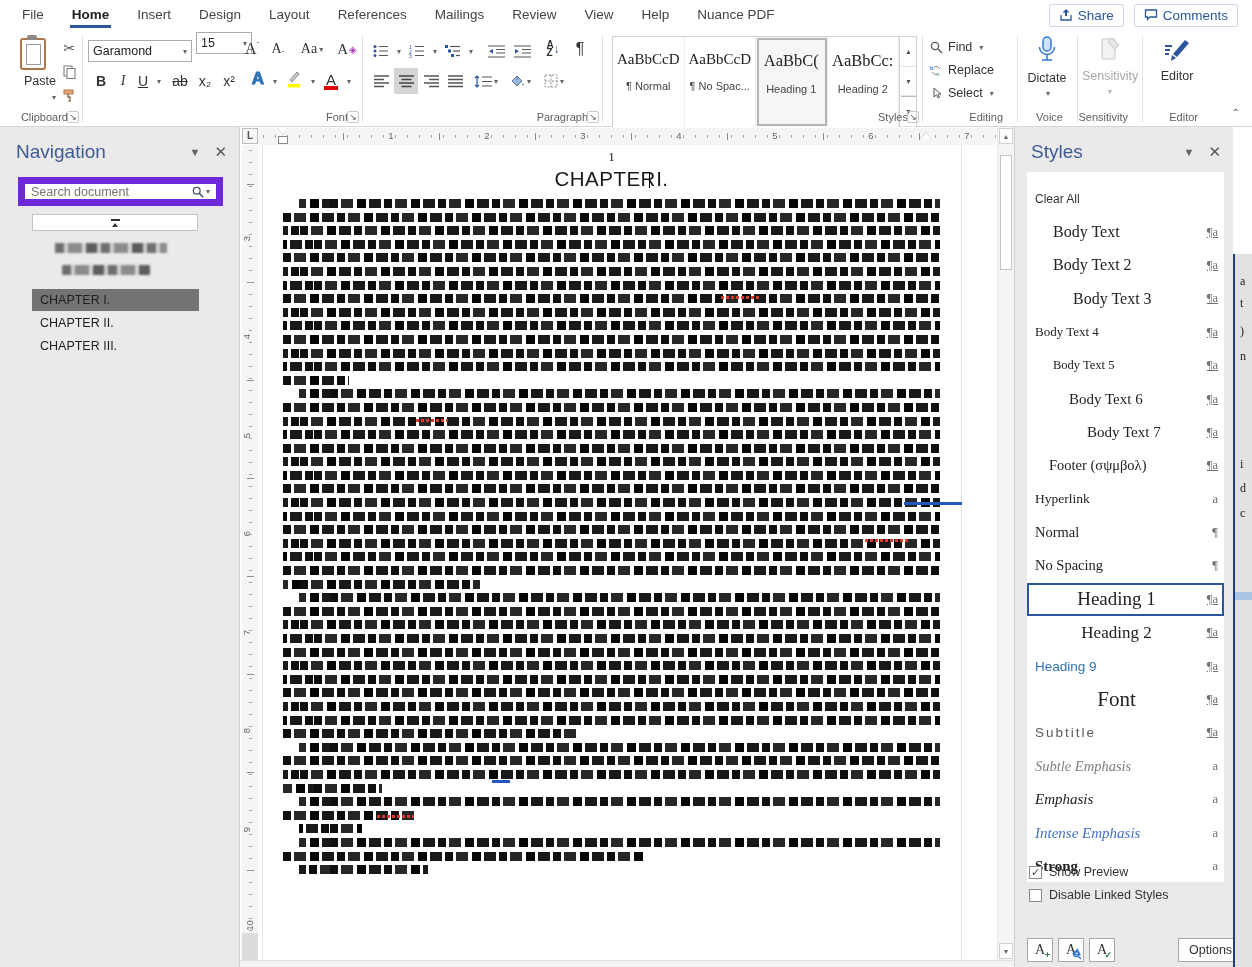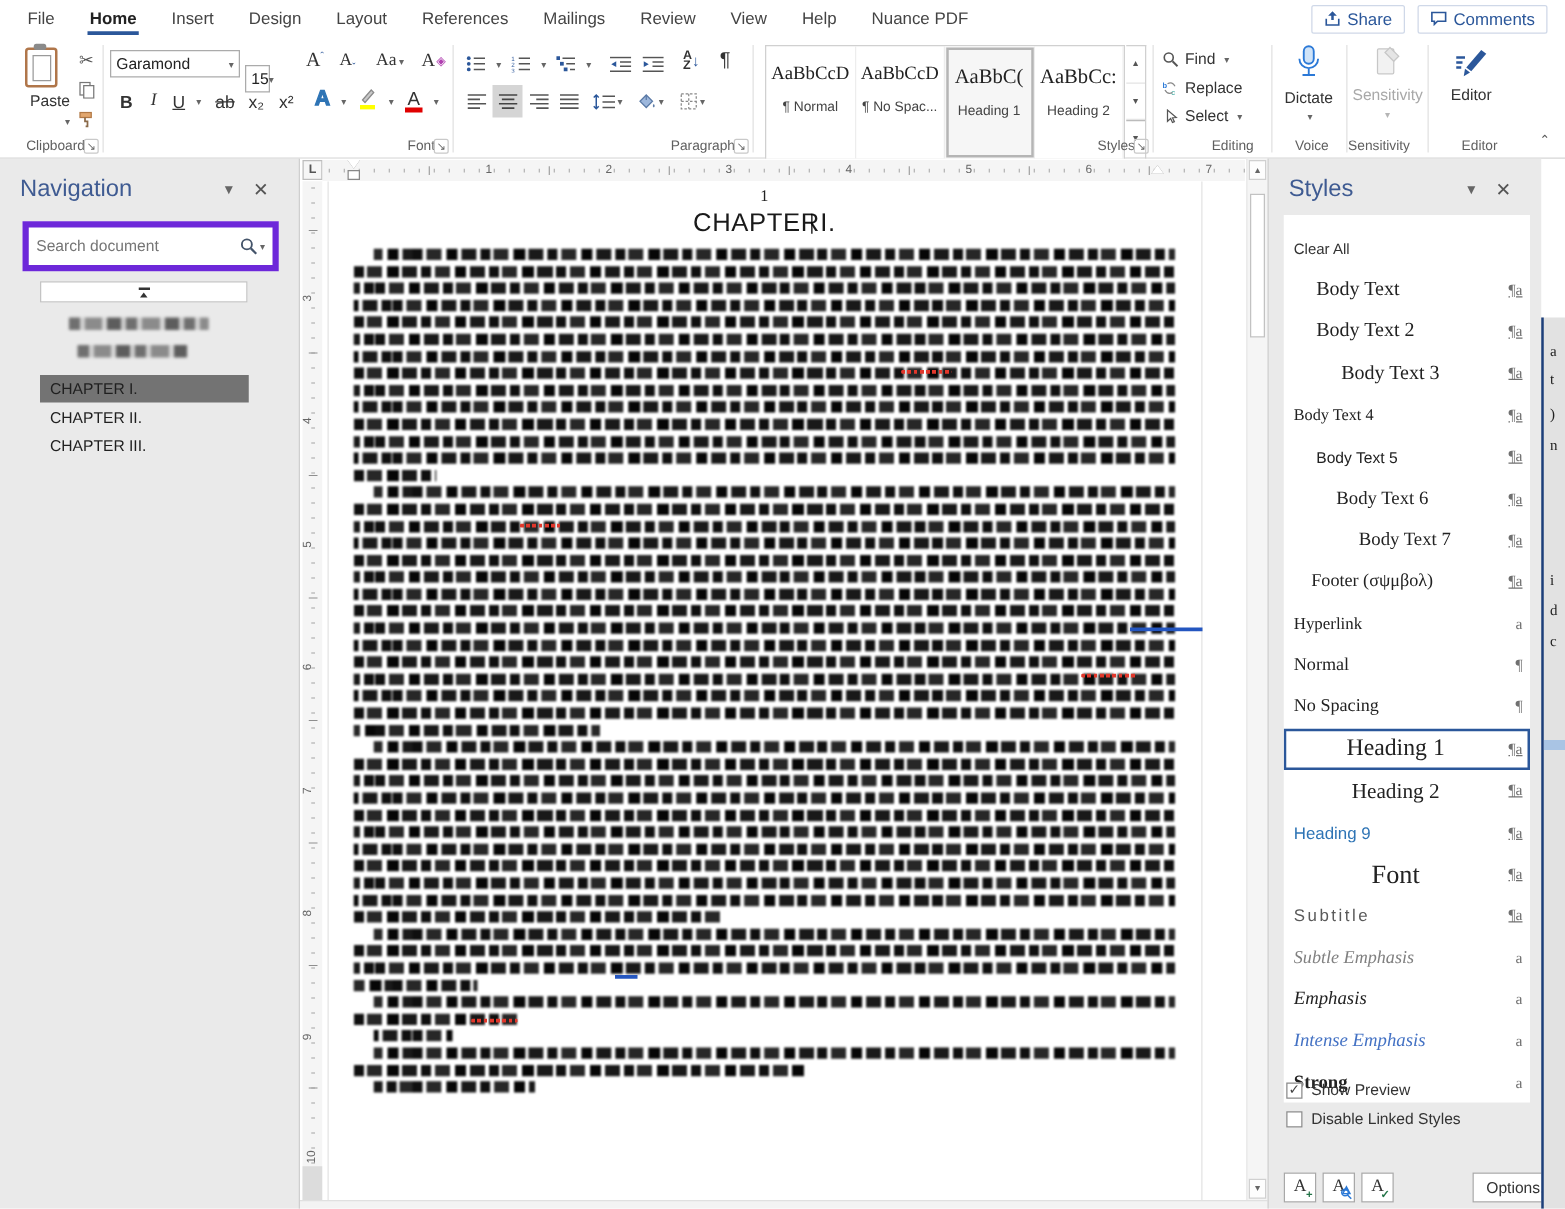--- a/index.html
+++ b/index.html
@@ -51,25 +51,25 @@
   .erow{position:absolute;left:8px;display:flex;align-items:center;gap:5px;font-size:12.5px;color:#333;white-space:nowrap}
   
   .bigbtn{position:absolute;top:6px;width:54px;text-align:center;font-size:12.5px;color:#333}
   .bigbtn .blbl{margin-top:5px}
   .bigbtn.disabled{color:#a8a8a8}
   .chev-up{position:absolute;right:12px;bottom:8px;font-size:10px;color:#555}
 
   
   .main{position:absolute;left:0;top:127px;right:0;bottom:0}
   .navpane{position:absolute;left:0;top:0;width:240px;bottom:0;background:#eaeaea;border-right:1px solid #cfcfcf}
-  .pane-h{display:flex;align-items:center;padding:14px 24px 8px 16px}
+  .pane-h{display:flex;align-items:center;padding:14px 12px 8px 16px}
   .pane-title{font-size:19px;color:#3f5b92;font-weight:400;flex:1}
   .pane-ico{color:#666;font-size:11px;margin-left:14px}
   .pane-x{color:#555;font-size:15px;margin-left:14px}
-  .searchbox{margin:6px 16px 0 18px;height:40px;background:#fff;border:5px solid #6d28d9;display:flex;align-items:center;padding:0 6px;font-size:12.5px;color:#666}
+  .searchbox{margin:6px 16px 0 18px;height:29px;background:#fff;border:7px solid #6d28d9;display:flex;align-items:center;padding:0 6px;font-size:12.5px;color:#666}
   .searchbox input{border:none;outline:none;flex:1;font-size:12.5px;color:#555;background:transparent}
   .navtabs{display:flex;margin:12px 16px 0 18px;border-bottom:1px solid #d2d2d2}
   .navtab{font-size:12.5px;color:#3c3c3c;padding:4px 10px 6px;position:relative;flex:0 0 auto;margin-right:8px}
   .navtab.active{color:#2b579a;font-weight:bold}
   .navtab.active::after{content:"";position:absolute;left:0;right:18px;bottom:-1px;height:3px;background:#2b579a}
   .scrolltop{margin:8px 0 0 32px;width:166px;height:17px;background:#fff;border:1px solid #c4c4c4;display:flex;align-items:center;justify-content:center}
   .scrolltop span{display:block;width:9px;height:7px;border-top:2px solid #333;position:relative}
   .scrolltop span::after{content:"";position:absolute;left:1px;top:2px;border-left:3.5px solid transparent;border-right:3.5px solid transparent;border-bottom:4px solid #333}
   .navlist{margin-top:6px}
   .redact{height:10px;border-radius:1px;background:repeating-linear-gradient(90deg,#6f6f6f 0 9px,#cfcfcf 9px 13px,#8b8b8b 13px 27px,#d6d6d6 27px 31px,#5d5d5d 31px 42px,#cccccc 42px 46px);filter:blur(1.1px);margin-bottom:12px}
@@ -113,21 +113,21 @@
   .slist{position:absolute;left:12px;right:9px;top:45px;height:710px;background:#fff;overflow:hidden;padding-top:10px}
   .sitem{height:33.4px;display:flex;align-items:center;padding:0 6px 0 8px;position:relative;color:#222}
   .sitem .slab{flex:1;white-space:nowrap;overflow:hidden}
   .sitem .smk{font-family:"Liberation Serif",serif;font-size:12.5px;color:#707070;width:20px;text-align:right}
   .sitem .smk.m-pa{text-decoration:underline}
   .sitem.sel{outline:2px solid #2b579a;outline-offset:-2px}
   .s-clear .slab{font-size:12px;color:#333}
   .s-bt .slab{font-family:"Liberation Serif",serif;font-size:16px;padding-left:18px}
   .s-bt3 .slab{font-family:"Liberation Serif",serif;font-size:16px;padding-left:38px}
   .s-bt4 .slab{font-family:"Liberation Serif",serif;font-size:13px}
-  .s-bt5 .slab{font-family:Liberation Sans, sans-serif;font-size:12.5px;padding-left:18px}
+  .s-bt5 .slab{font-family:Liberation Serif, serif;font-size:12.5px;padding-left:18px}
   .s-bt6 .slab{font-family:"Liberation Serif",serif;font-size:15px;padding-left:34px}
   .s-bt7 .slab{font-family:"Liberation Serif",serif;font-size:15px;padding-left:52px}
   .s-footer .slab{font-family:"Liberation Serif",serif;font-size:14.5px;padding-left:14px}
   .s-hyper .slab{font-family:"Liberation Serif",serif;font-size:13.5px}
   .s-normal .slab{font-family:"Liberation Serif",serif;font-size:14.5px}
   .s-h1 .slab{font-family:"Liberation Serif",serif;font-size:19px;text-align:center;padding-right:0}
   .s-h2 .slab{font-family:"Liberation Serif",serif;font-size:17px;text-align:center}
   .s-h3 .slab{font-size:13.5px;color:#2e74b5}
   .s-title .slab{font-family:"Liberation Serif",serif;font-size:21px;text-align:center}
   .s-subtitle .slab{font-size:13.5px;color:#5a5a5a;letter-spacing:2px}
@@ -211,21 +211,21 @@
       <div class="glabel">Clipboard</div>
       <div class="launcher">↘</div>
     </div>
     <div class="vsep" style="left:82px"></div>
 
     <div class="rgroup" style="left:82px;width:280px">
       <div class="combo" style="left:6px;top:10px;width:104px">
         <span>Garamond</span>
           <span class="dd">▾</span>
       </div>
-      <div class="combo" style="left:114px;top:22px;width:20px">
+      <div class="combo" style="left:114px;top:2px;width:56px">
         <span>15</span>
           <span class="dd">▾</span>
       </div>
       <div class="fbtn" style="left:158px;top:8px;width:24px;font-size:16px">
           <span class="serifA">A</span>
           <span style="font-size:8px;color:#2b579a;margin-top:-10px">ˆ</span>
         </div>
       <div class="fbtn" style="left:184px;top:8px;width:24px;font-size:14px">
           <span class="serifA">A</span>
           <span style="font-size:8px;color:#2b579a;margin-top:8px">ˇ</span>

